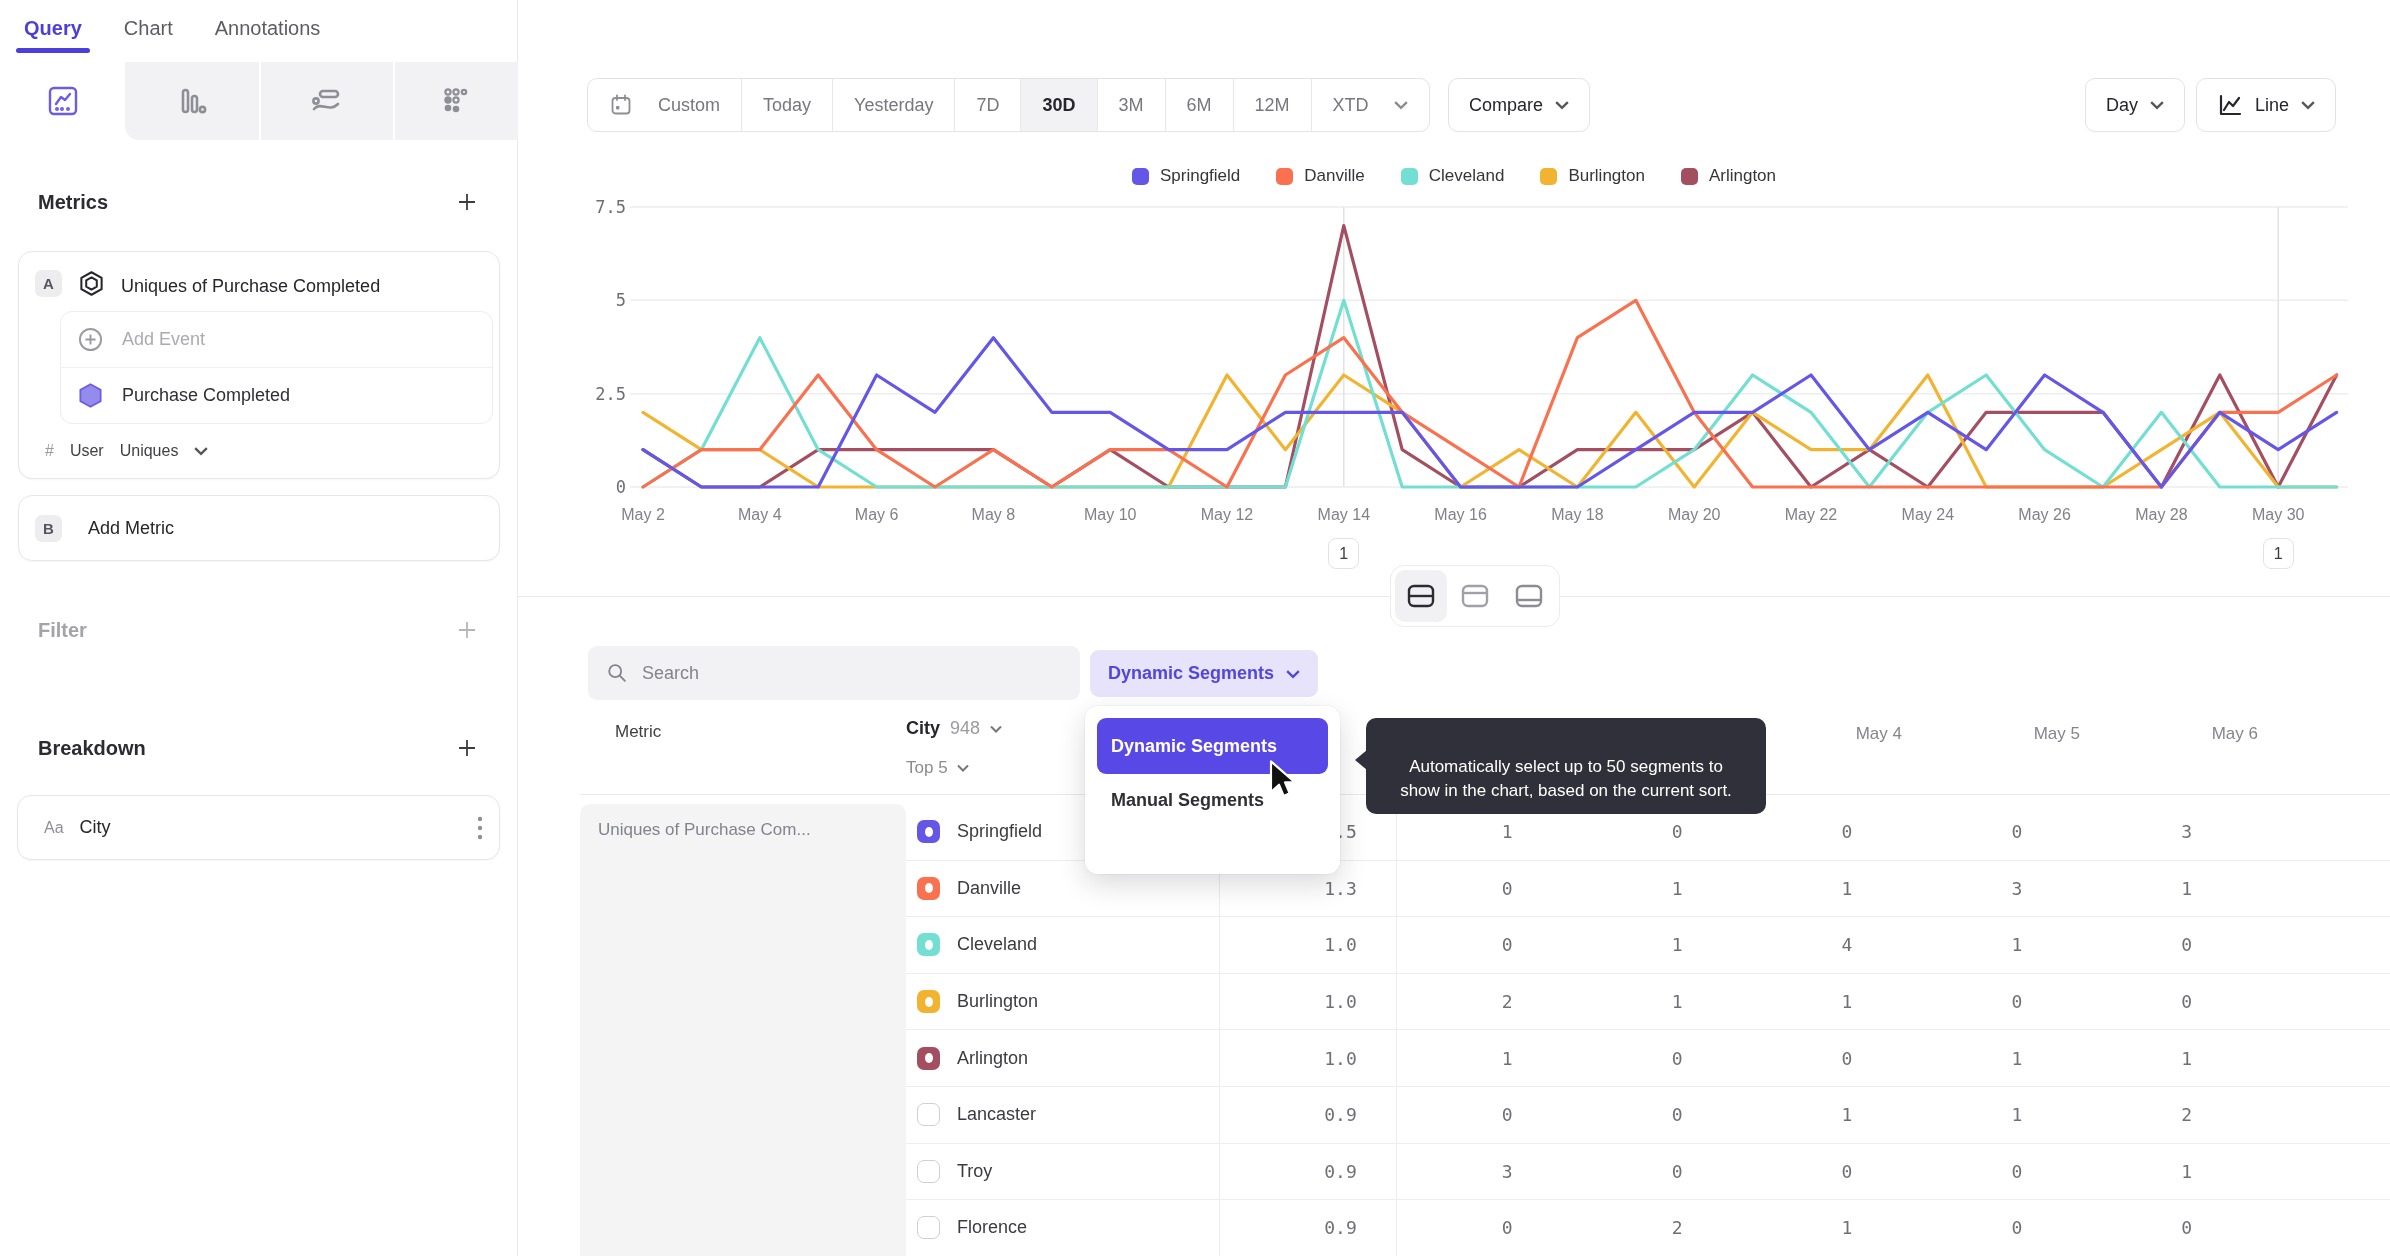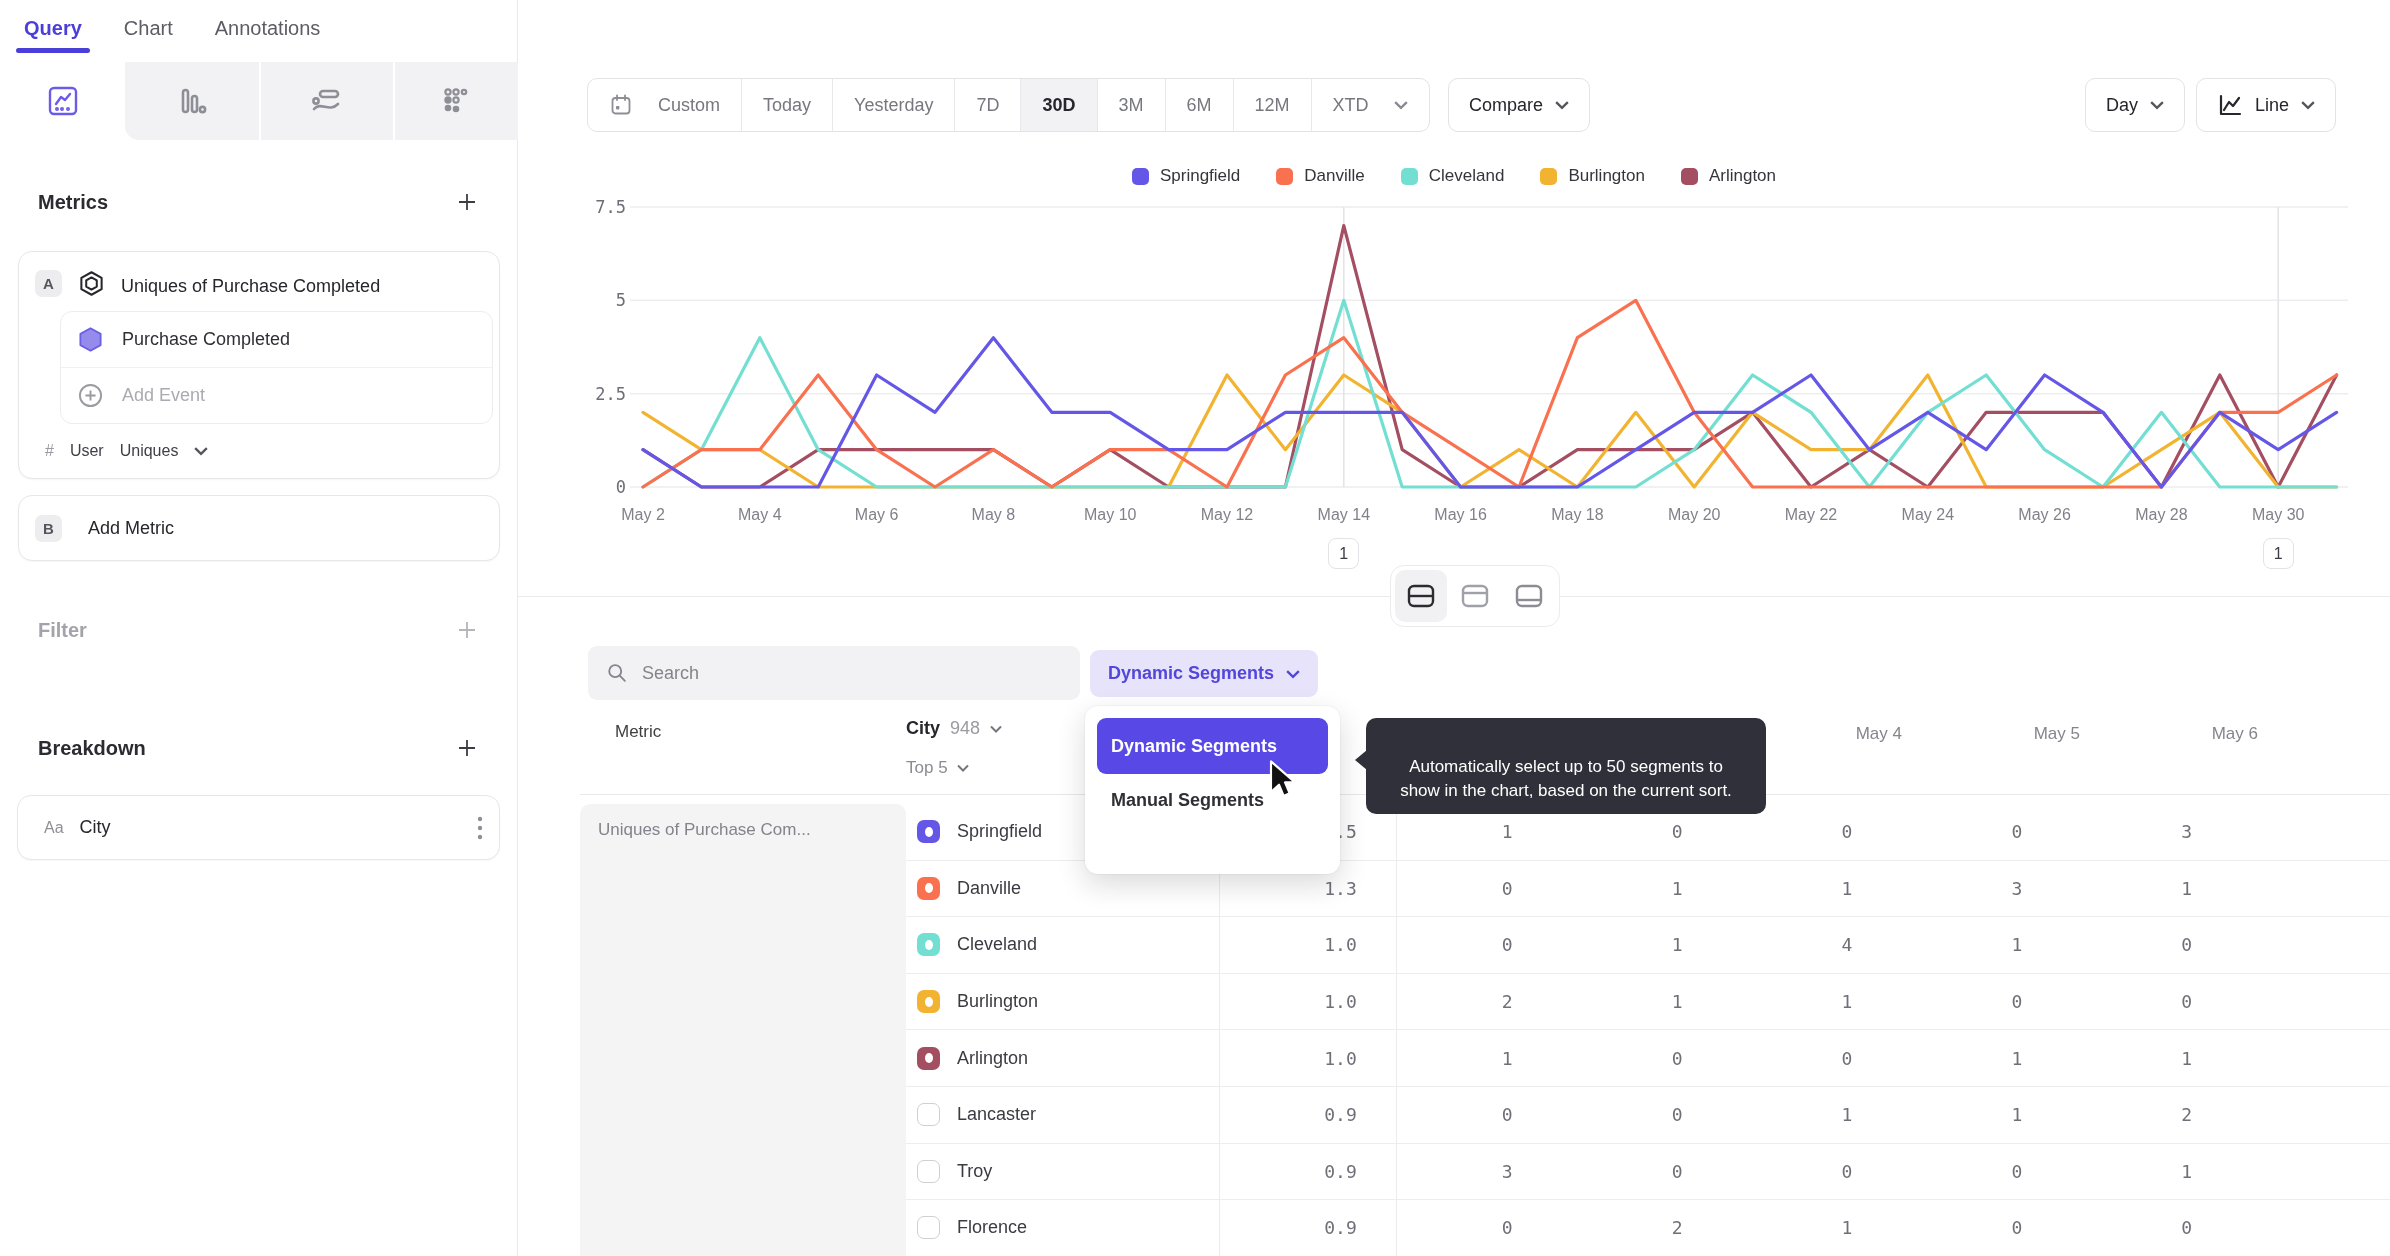--- a/index.html
+++ b/index.html
@@ -186,31 +186,31 @@
       <div class="row1">
         <span class="badge">A</span>
         <svg class="hexicon" viewBox="0 0 24 24" fill="none" stroke="#26262c" stroke-width="1.8" stroke-linejoin="round">
           <path d="M12 2 L21 7 L21 17 L12 22 L3 17 L3 7 Z"></path>
           <path d="M12 6.6 L16.7 9.3 L16.7 14.7 L12 17.4 L7.3 14.7 L7.3 9.3 Z"></path>
         </svg>
         <span class="title">Uniques of Purchase Completed</span>
       </div>
       <div id="inner-card">
         <div class="irow">
-          <svg class="hexicon" viewBox="0 0 24 24">
-            <path d="M12 2 L21 7 L21 17 L12 22 L3 17 L3 7 Z" fill="#958bec" stroke="#6c5fe4" stroke-width="1.6" stroke-linejoin="round"></path>
-          </svg>
-          <span class="lbl">Purchase Completed</span>
-        </div>
-        <div class="irow">
           <svg class="hexicon" viewBox="0 0 24 24" fill="none" stroke="#9a9aa2" stroke-width="1.7">
             <circle cx="12" cy="12" r="9.4"></circle>
               <path d="M12 7.5v9M7.5 12h9"></path>
           </svg>
           <span class="lbl dim">Add Event</span>
+        </div>
+        <div class="irow">
+          <svg class="hexicon" viewBox="0 0 24 24">
+            <path d="M12 2 L21 7 L21 17 L12 22 L3 17 L3 7 Z" fill="#958bec" stroke="#6c5fe4" stroke-width="1.6" stroke-linejoin="round"></path>
+          </svg>
+          <span class="lbl">Purchase Completed</span>
         </div>
       </div>
       <div id="measure-row">
         <span class="hash">#</span>
         <span class="tok">User</span>
         <span class="tok">Uniques</span>
         <svg class="chev" viewBox="0 0 12 8">
             <path d="M1 1.5 L6 6.5 L11 1.5"></path>
           </svg>
       </div>

